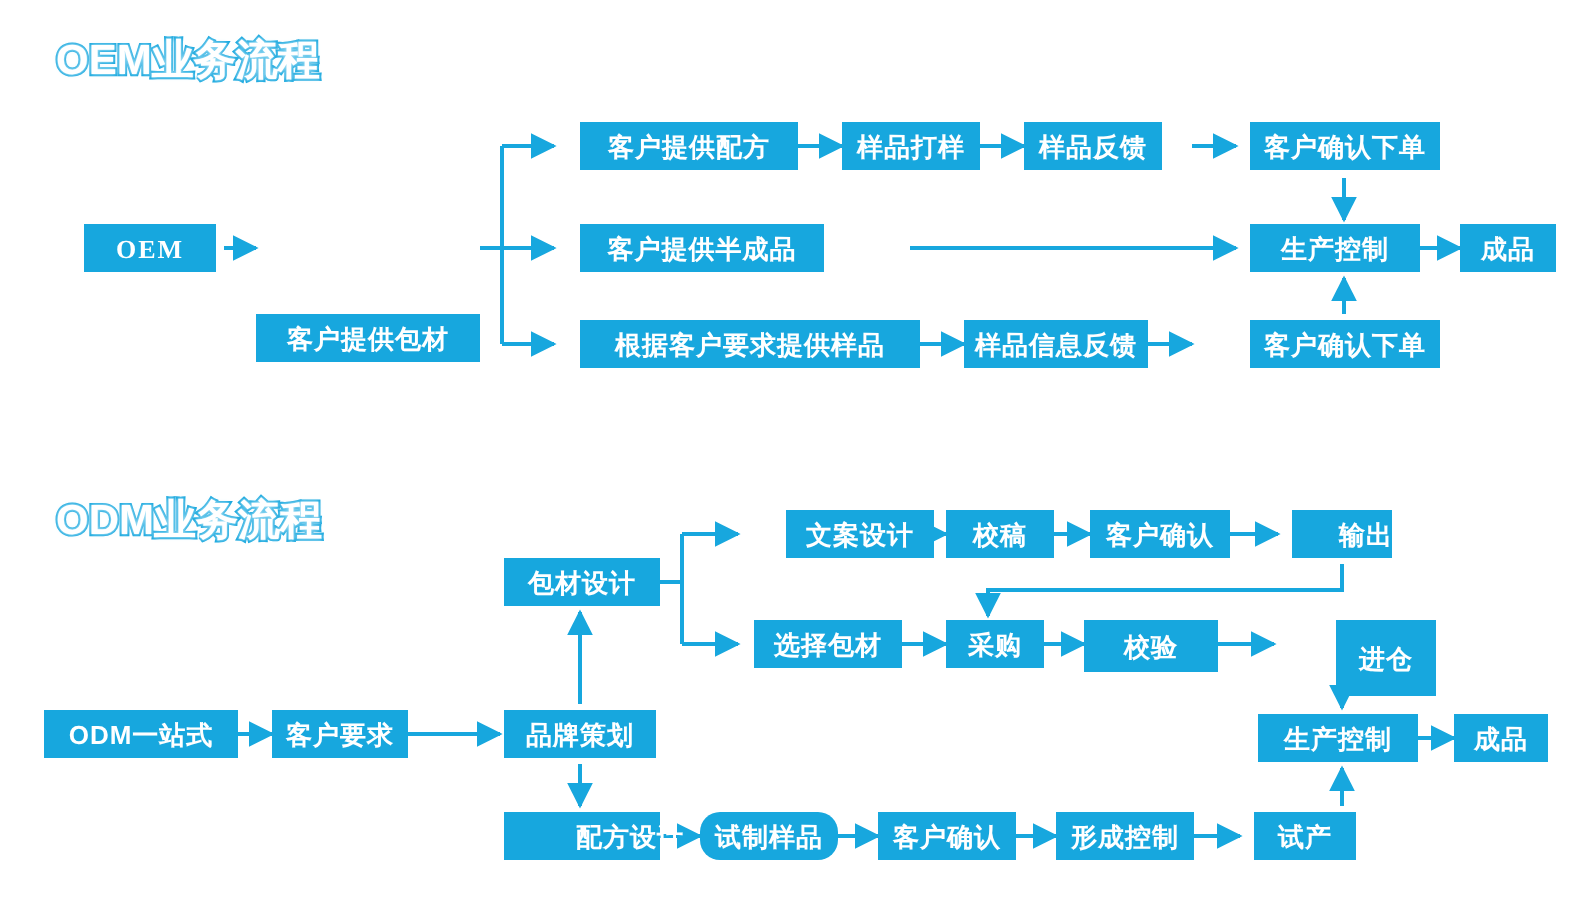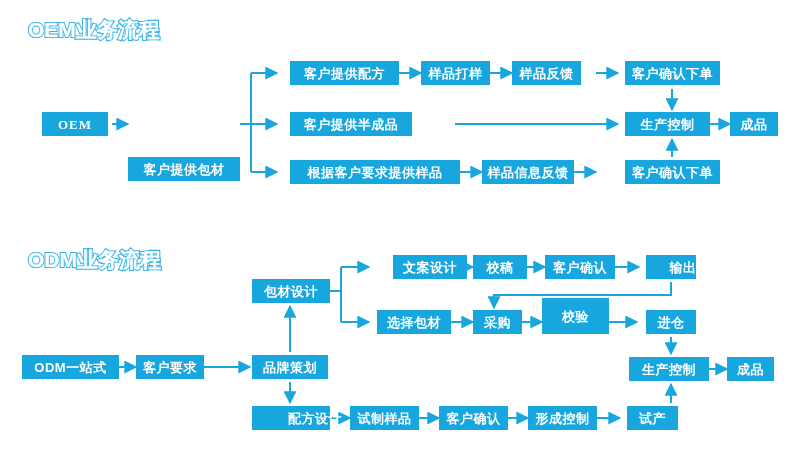--- a/index.html
+++ b/index.html
@@ -150,25 +150,25 @@
 
   <div class="box" style="left:252px;top:279px;width:78px;height:24px;">包材设计</div>
 
   <div class="box" style="left:393px;top:255px;width:74px;height:24px;">文案设计</div>
   <div class="box" style="left:473px;top:255px;width:54px;height:24px;">校稿</div>
   <div class="box" style="left:545px;top:255px;width:70px;height:24px;">客户确认</div>
   <div class="box" style="left:646px;top:255px;width:50px;height:24px;padding-left:24px;">输出</div>
 
   <div class="box" style="left:377px;top:310px;width:74px;height:24px;">选择包材</div>
   <div class="box" style="left:473px;top:310px;width:49px;height:24px;">采购</div>
-  <div class="box" style="left:542px;top:298px;width:67px;height:36px;">校验</div>
-  <div class="box" style="left:646px;top:310px;width:50px;height:24px;">进仓</div>
+  <div class="box" style="left:542px;top:310px;width:67px;height:26px;">校验</div>
+  <div class="box" style="left:668px;top:310px;width:50px;height:38px;">进仓</div>
 
   <div class="box" style="left:629px;top:357px;width:80px;height:24px;">生产控制</div>
   <div class="box" style="left:727px;top:357px;width:47px;height:24px;">成品</div>
 
   <div class="box" style="left:252px;top:406px;width:78px;height:24px;padding-left:48px;">配方设计</div>
-  <div class="box" style="left:350px;top:406px;width:69px;height:24px;">试制样品</div>
+  <div class="box" style="left:350px;top:406px;width:69px;height:24px;border-radius:10px;">试制样品</div>
   <div class="box" style="left:439px;top:406px;width:69px;height:24px;">客户确认</div>
   <div class="box" style="left:528px;top:406px;width:69px;height:24px;">形成控制</div>
   <div class="box" style="left:627px;top:406px;width:51px;height:24px;">试产</div>
 
 </div>
 
 </body></html>

